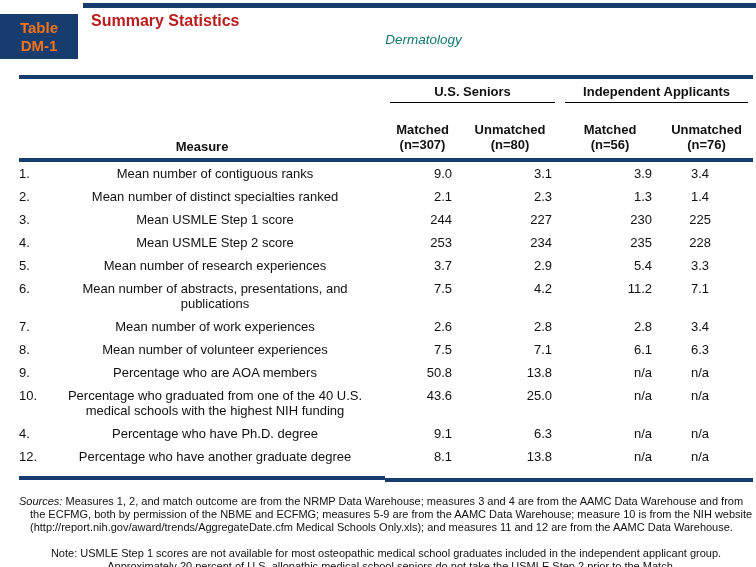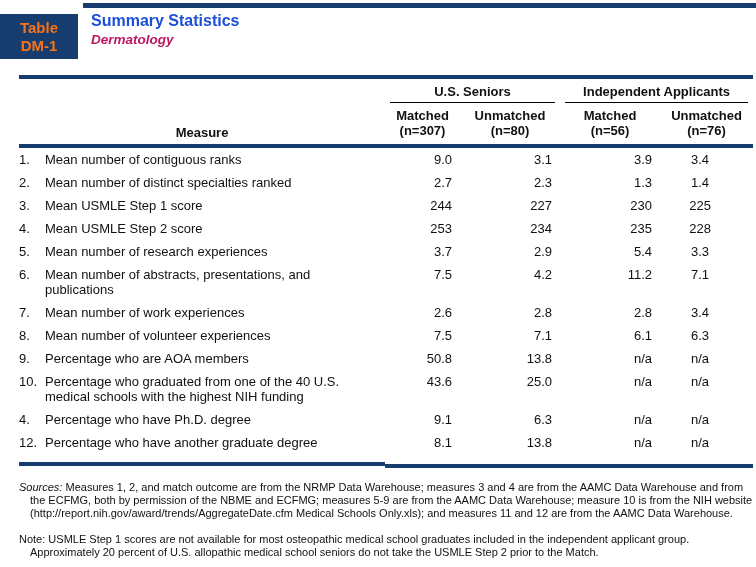--- a/index.html
+++ b/index.html
@@ -17,60 +17,60 @@
   .badge {
     position: absolute; left: 0; top: 11px;
     width: 78px; height: 45px;
     background: var(--navy); color: #f97316;
     font-weight: bold; font-size: 15px; line-height: 18px;
     display: flex; flex-direction: column; align-items: center; justify-content: center;
   }
   .title-area { margin-left: 83px; }
   .top-rule { height: 5px; background: var(--navy); margin-top: 3px; }
   .page-title {
-    margin: 4px 0 0 8px; font-size: 16px; font-weight: bold; color: #1d4ed8;
+    margin: 4px 0 0 8px; font-size: 16px; font-weight: bold; color: #b91c1c;
   }
   .page-subtitle {
-    margin: 2px 0 0 8px; font-size: 13.5px; font-weight: bold; font-style: italic; color: #be185d;
+    margin: 2px 0 0 8px; font-size: 13.5px; font-weight: normal; font-style: italic; color: #0f766e; text-align: center;
   }
 
   
   table.stats {
     table-layout: fixed; border-collapse: collapse;
     width: 734px; margin: 16px 3px 0 19px;
     border-top: 4px solid var(--navy);
   }
   table.stats th { font-weight: bold; font-size: 13px; }
   th.group-h { padding-top: 5px; vertical-align: top; }
   .group-label { display: block; text-align: center; line-height: 15px; }
   .group-underline { display: block; height: 1px; background: #000; margin: 3px 4px 0 4px; }
   th.sub-h {
     text-align: center; vertical-align: top;
-    padding: 4px 0 6px; line-height: 15px;
+    padding: 18px 0 6px; line-height: 15px;
     white-space: pre-line;
     border-bottom: 4px solid var(--navy);
   }
   th.measure-h {
     text-align: center; vertical-align: bottom;
     padding: 0 0 4px 0;
     border-bottom: 4px solid var(--navy);
   }
   tbody td { vertical-align: top; padding: 4px 0; line-height: 15px; }
   td.measure-cell { display: flex; }
   .row-num { flex: 0 0 26px; }
-  .row-label { flex: 1; white-space: pre-line; }
+  .row-label { flex: 1; white-space: pre-line; text-align: center; }
   td.val-cell { text-align: right; padding-right: 8px; }
   tbody td:nth-child(5) { padding-right: 13px; text-align: center; }
   tbody tr:last-child td { border-bottom: 4px solid var(--navy); padding-bottom: 12px; }
 
   
   .footnotes { margin: 10px 3px 0 19px; font-size: 11px; line-height: 13px; color: #111; }
   .fn { margin: 0; }
   .fn-hang { padding-left: 11px; text-indent: -11px; margin-top: 13px; }
-  .pre { white-space: pre-line; }
+  .pre { white-space: pre-line; text-align: center; }
   .ital { font-style: italic; }
 </style>
 </head>
 <body>
 
 <header class="page-header">
   <div class="badge">
     <div>Table</div>
     <div>DM-1</div>
   </div>
@@ -121,21 +121,21 @@
         <td class="val-cell">9.0</td>
         <td class="val-cell">3.1</td>
         <td class="val-cell">3.9</td>
         <td class="val-cell">3.4</td>
       </tr>
       <tr>
         <td class="measure-cell">
           <span class="row-num">2.</span>
           <span class="row-label">Mean number of distinct specialties ranked</span>
         </td>
-        <td class="val-cell">2.7</td>
+        <td class="val-cell">2.1</td>
         <td class="val-cell">2.3</td>
         <td class="val-cell">1.3</td>
         <td class="val-cell">1.4</td>
       </tr>
       <tr>
         <td class="measure-cell">
           <span class="row-num">3.</span>
           <span class="row-label">Mean USMLE Step 1 score</span>
         </td>
         <td class="val-cell">244</td>

